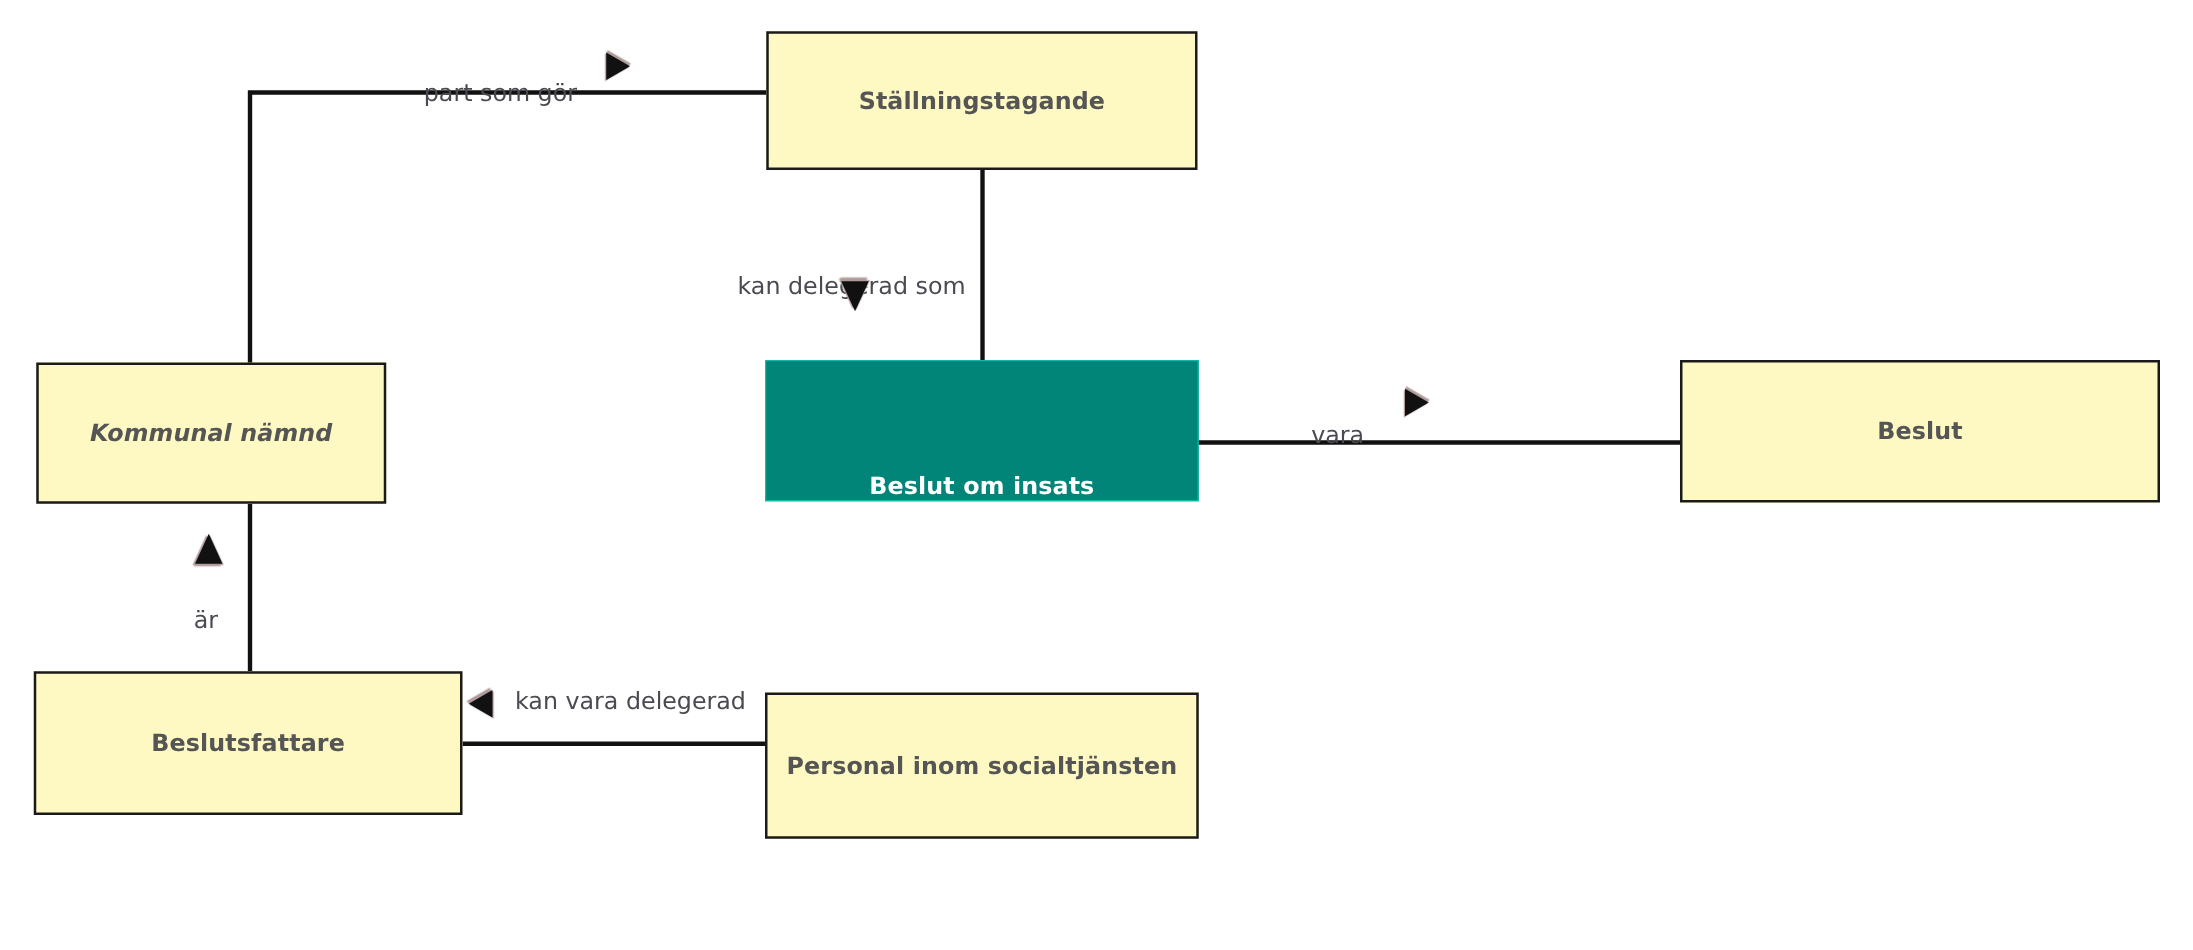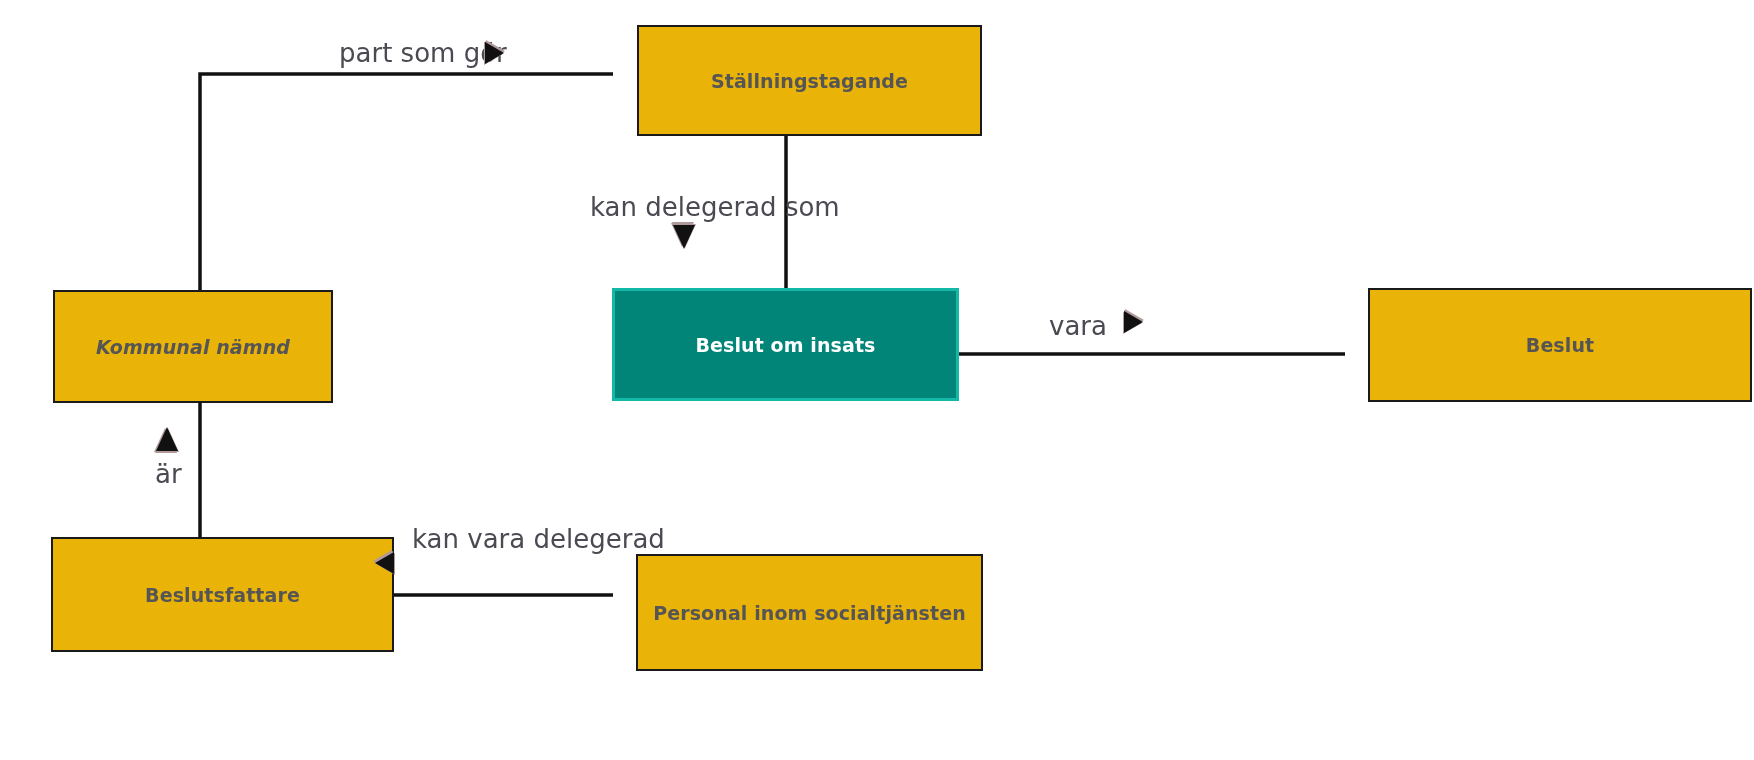--- a/index.html
+++ b/index.html
@@ -29,37 +29,38 @@
     box-sizing: border-box;
     display: flex;
     align-items: center;
     justify-content: center;
     text-align: center;
     font-weight: bold;
     font-size: 19px;
     letter-spacing: 0.1px;
   }
   .node.green {
-    background: #eab308;
+    background: #fef9c3;
     border: 2px solid #1a1a1a;
     color: #555555;
-    margin-left: 24px;
   }
   .node.teal {
     background: #008578;
-    border: 3px solid #14b8a6;
+    border: 1px solid #14b8a6;
     color: #ffffff;
+    align-items: flex-end;
   }
   .edge-label {
     position: absolute;
-    font-size: 26px;
+    font-size: 19px;
     color: #4a4a52;
     font-weight: normal;
     white-space: nowrap;
     background: transparent;
+    margin-top: 26px;
   }
   .arrow-glyph {
     position: absolute;
     width: 0;
     height: 0;
   }
   .arrow-right {
     border-top: 11px solid transparent;
     border-bottom: 11px solid transparent;
     border-left: 19px solid #111111;

